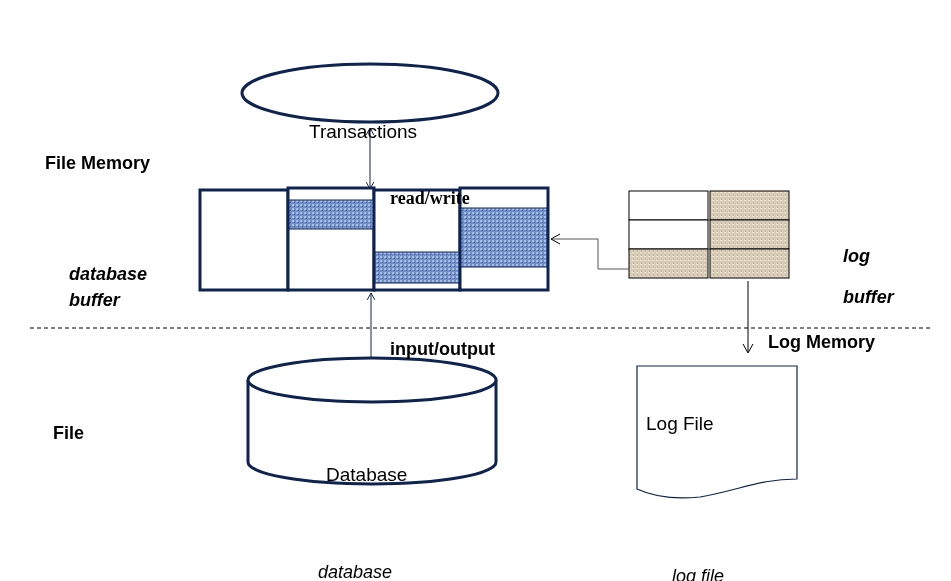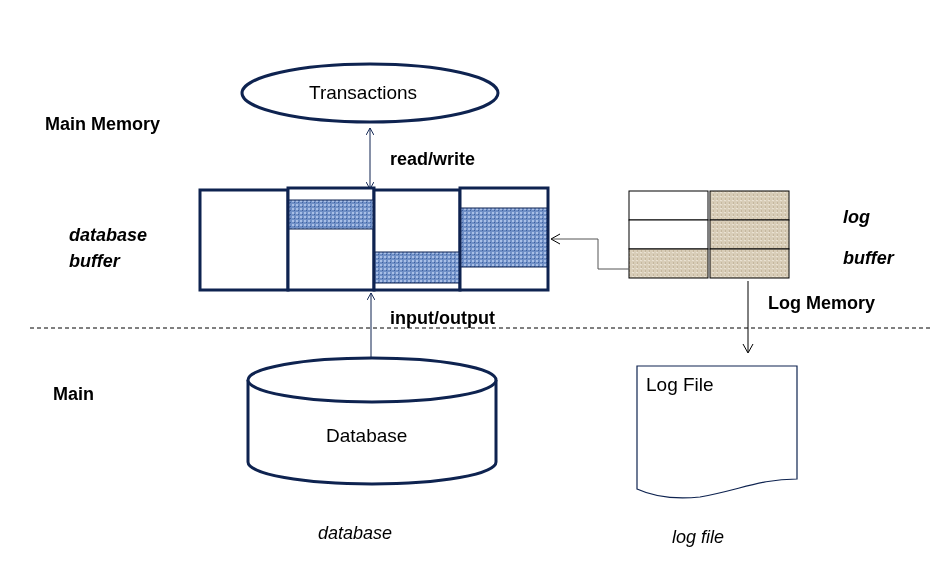--- a/index.html
+++ b/index.html
@@ -1,18 +1,18 @@
 <!DOCTYPE html>
 <html><head>
 <meta charset="utf-8">
 <style>
   html, body { margin: 0; padding: 0; background: #ffffff; }
   body { width: 951px; height: 581px; position: relative; overflow: hidden; font-family: "Liberation Sans", sans-serif; }
   svg { position: absolute; left: 0; top: 0; }
-  .lbl { position: absolute; color: #000; white-space: nowrap; }
+  .lbl { position: absolute; color: #000; white-space: nowrap; margin-top: 39px; }
   .bold { font-weight: bold; font-size: 18px; }
   .bi { font-weight: bold; font-style: italic; font-size: 18px; line-height: 26px; }
   .it { font-style: italic; font-size: 18px; }
   .plain { font-size: 19px; }
 </style>
 </head>
 <body>
 
 <svg width="951" height="581" viewBox="0 0 951 581">
   <defs>
@@ -66,25 +66,25 @@
 
   <g>
     <path d="M248,380 L248,462 A124,22 0 0 0 496,462 L496,380" fill="#fff" stroke="#0e2350" stroke-width="3"></path>
     <ellipse cx="372" cy="380" rx="124" ry="22" fill="#fff" stroke="#0e2350" stroke-width="3"></ellipse>
   </g>
 
   <path d="M637,366 L797,366 L797,479 C760,479 740,490 700,497 C670,500 650,495 637,489 Z" fill="#fff" stroke="#0e2350" stroke-width="1.2"></path>
 </svg>
 
 <div class="lbl plain" style="left:309px;top:82px;">Transactions</div>
-<div class="lbl bold" style="left:45px;top:114px;">Main Memory</div>
-<div class="lbl bold" style="left:390px;top:149px;">read/write</div>
+<div class="lbl bold" style="left:45px;top:114px;">File Memory</div>
+<div class="lbl bold" style="left:390px;top:149px;font-family:Liberation Serif, serif;">read/write</div>
 <div class="lbl bi" style="left:69px;top:222px;">database</div>
 <div class="lbl bi" style="left:69px;top:248px;">buffer</div>
 <div class="lbl bi" style="left:843px;top:204px;">log</div>
 <div class="lbl bi" style="left:843px;top:245px;">buffer</div>
 <div class="lbl bold" style="left:768px;top:293px;">Log Memory</div>
-<div class="lbl bold" style="left:390px;top:308px;">input/output</div>
-<div class="lbl bold" style="left:53px;top:384px;">Main</div>
+<div class="lbl bold" style="left:390px;top:300px;">input/output</div>
+<div class="lbl bold" style="left:53px;top:384px;">File</div>
 <div class="lbl plain" style="left:646px;top:374px;">Log File</div>
 <div class="lbl plain" style="left:326px;top:425px;">Database</div>
 <div class="lbl it" style="left:318px;top:523px;">database</div>
 <div class="lbl it" style="left:672px;top:527px;">log file</div>
 
 </body></html>

